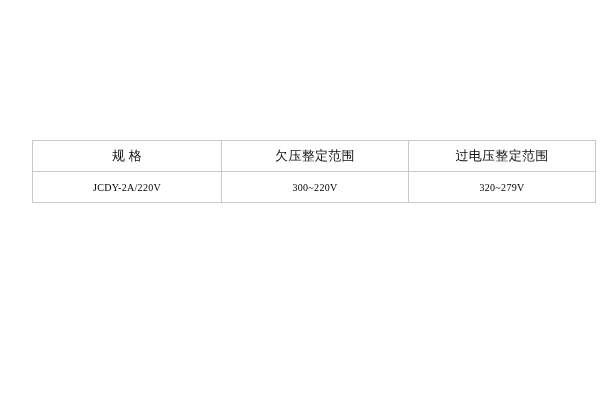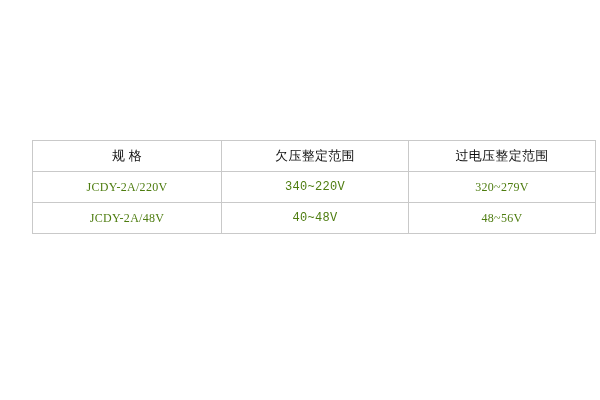--- a/index.html
+++ b/index.html
@@ -25,29 +25,29 @@
     top: 140px;
     width: 536px;
     border-collapse: collapse;
     table-layout: fixed;
   }
   .spec-table td {
     border: 1px solid #c9c9c9;
     height: 30px;
     text-align: center;
     vertical-align: middle;
-    font-size: 12px;
-    color: #4d7c0f;
+    font-size: 10px;
+    color: #000000;
     font-family: "Liberation Serif", serif;
     letter-spacing: 0.3px;
     padding: 0 4px;
     white-space: nowrap;
   }
   .spec-table .col-a { width: 180px; }
-  .spec-table .col-b { width: 178px; font-family: Liberation Mono, monospace; }
+  .spec-table .col-b { width: 178px; }
   .spec-table .col-c { width: 178px; }
   .spec-table tr.header-row td {
     font-size: 13px;
     color: #111111;
   }
   .cjk {
     font-family: "DejaVu Sans", sans-serif;
     font-size: 12.5px;
   }
 </style>
@@ -57,23 +57,18 @@
 <div class="page">
   <table class="spec-table">
     <tbody>
       <tr class="header-row">
         <td class="col-a cjk">规  格</td>
         <td class="col-b cjk">欠压整定范围</td>
         <td class="col-c cjk">过电压整定范围</td>
       </tr>
       <tr>
         <td class="col-a">JCDY-2A/220V</td>
-        <td class="col-b">340~220V</td>
+        <td class="col-b">300~220V</td>
         <td class="col-c">320~279V</td>
-      </tr>
-      <tr>
-        <td class="col-a">JCDY-2A/48V</td>
-        <td class="col-b">40~48V</td>
-        <td class="col-c">48~56V</td>
       </tr>
     </tbody>
   </table>
 </div>
 
 </body></html>

